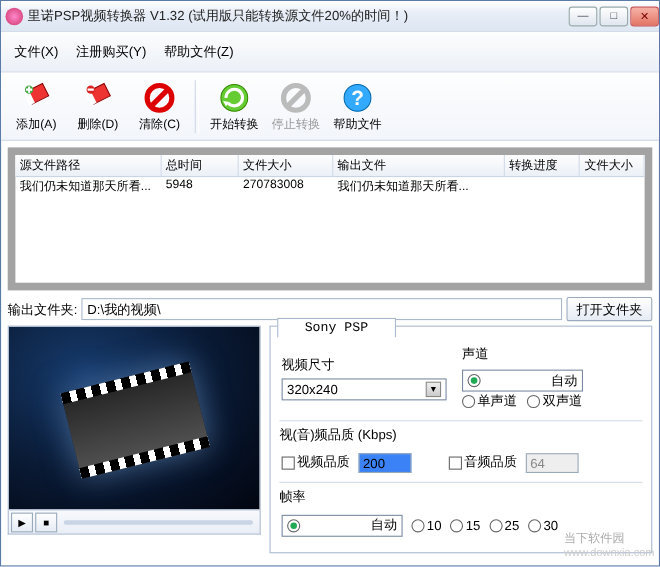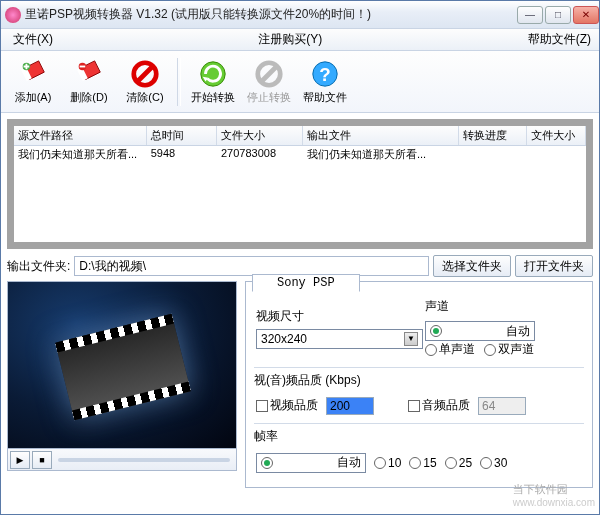--- a/index.html
+++ b/index.html
@@ -4,21 +4,21 @@
 <style>
   * { box-sizing: border-box; margin: 0; padding: 0; }
   body { font-family: "Microsoft YaHei", "SimSun", Tahoma, sans-serif; font-size: 12px; background: #f0f0f0; }
   .window { width: 600px; height: 515px; background: #fff; border: 1px solid #5a7aa8; position: relative; }
   .titlebar { height: 28px; background: linear-gradient(#fff,#e8eef7 40%,#dde6f2); display: flex; align-items: center; border-bottom: 1px solid #c9d4e4; }
   .titlebar .app-icon { width: 16px; height: 16px; margin: 0 4px; background: radial-gradient(circle,#f8c,#c36); border-radius: 50%; }
   .titlebar .title { flex: 1; font-size: 12px; color: #222; white-space: nowrap; overflow: hidden; }
   .win-btns { display: flex; }
   .win-btn { width: 26px; height: 18px; margin-left: 2px; border: 1px solid #9aa; border-radius: 3px; background: linear-gradient(#fefefe,#e0e6ef); display: flex; align-items: center; justify-content: center; font-size: 10px; color: #445; }
   .win-btn.close { background: linear-gradient(#f6b2a8,#e37564); color: #700; border-color: #c55; }
-  .menubar { height: 22px; background: linear-gradient(#fdfdfd,#ebf0f7); display: flex; align-items: center; border-bottom: 1px solid #c9d4e4; padding-left: 4px; justify-content: space-between; }
+  .menubar { height: 37px; background: linear-gradient(#fdfdfd,#ebf0f7); display: flex; align-items: center; border-bottom: 1px solid #c9d4e4; padding-left: 4px; }
   .menu-item { padding: 2px 8px; cursor: default; }
   .toolbar { height: 62px; background: linear-gradient(#fefefe,#f2f5fb); display: flex; align-items: center; border-bottom: 1px solid #c9d4e4; padding: 2px 4px; }
   .tb-btn { width: 56px; height: 56px; display: flex; flex-direction: column; align-items: center; justify-content: center; border: 1px solid transparent; }
   .tb-btn .icon { width: 30px; height: 30px; margin-bottom: 1px; }
   .tb-btn .lbl { font-size: 11px; color: #000; }
   .tb-btn.disabled .lbl { color: #999; }
   .sep { width: 4px; height: 48px; border-left: 1px solid #cfd8e6; border-right: 1px solid #fff; margin: 0 4px; }
   .list-area { margin: 6px; border: 7px solid #a3a3a3; height: 130px; background: #fff; }
   .list-hdr { display: flex; height: 20px; background: linear-gradient(#fdfdfd,#ebf0f7); border-bottom: 1px solid #c9d4e4; }
   .list-hdr div { border-right: 1px solid #d2dbe8; padding: 2px 4px; font-size: 11px; overflow: hidden; white-space: nowrap; }
@@ -141,21 +141,20 @@
       <div class="c4"></div>
       <div class="c5"></div>
     </div>
   </div>
 
   <div class="out-row">
     <span>输出文件夹:</span>
     <div class="field">
         <span>D:\我的视频\</span>
       </div>
-    <button class="btn-s">选择文件夹</button>
     <button class="btn-s">打开文件夹</button>
   </div>
 
   <div class="lower">
     <div class="preview-col">
       <div class="preview">
         <div class="filmclip"></div>
       </div>
       <div class="pv-ctrl">
         <div class="pv-btn">▶</div>
@@ -163,21 +162,21 @@
         <div class="slider"></div>
       </div>
     </div>
 
     <div class="settings">
       <div class="tab-lbl">Sony PSP</div>
 
       <div class="srow">
         <div style="flex:1">
           <div>视频尺寸</div>
-          <div class="sel" style="margin-top:4px;width:167px">
+          <div class="sel" style="margin-top:4px;width:150px">
             <span>320x240</span>
               <span class="arrow">▼</span>
           </div>
         </div>
         <div style="flex:1">
           <div>声道</div>
           <div style="margin-top:6px">
             <label class="radio sel">
                 <span class="dot"></span>
                 <span>自动</span>

